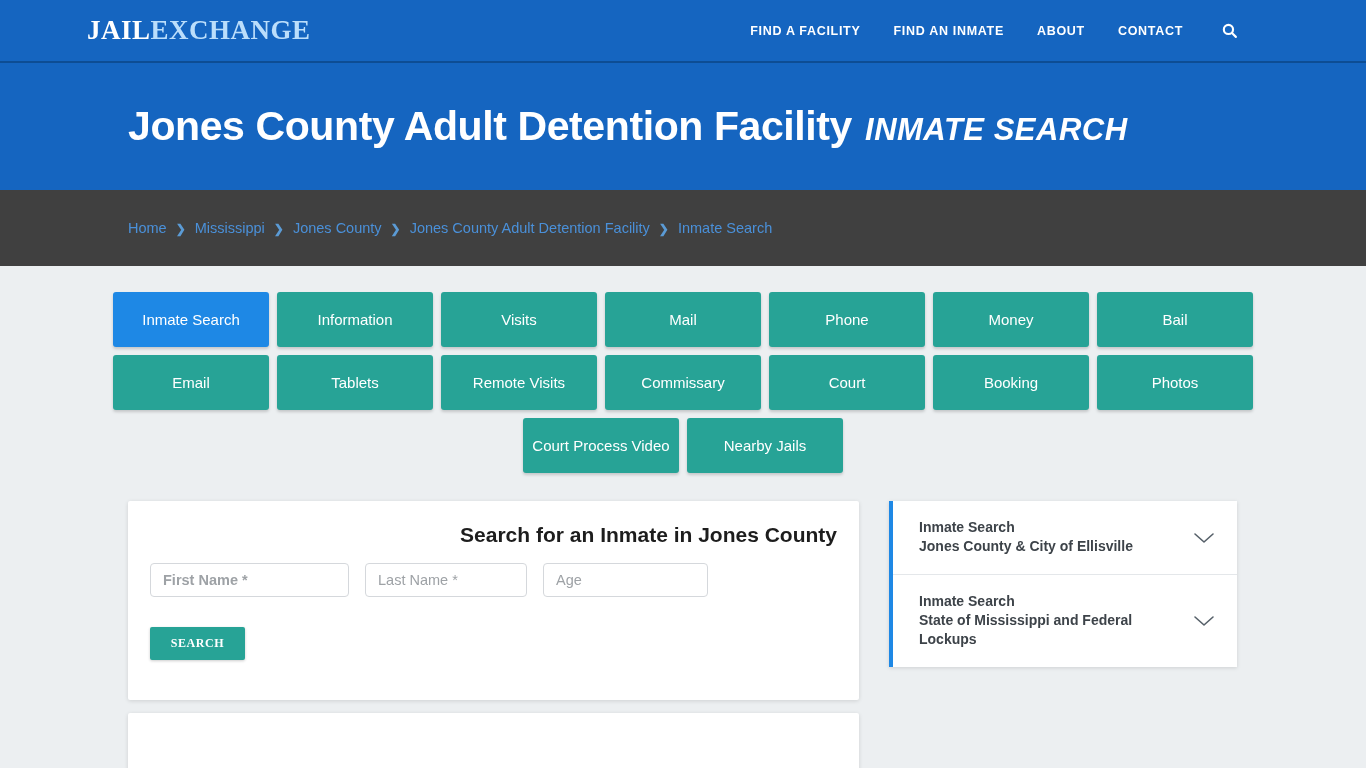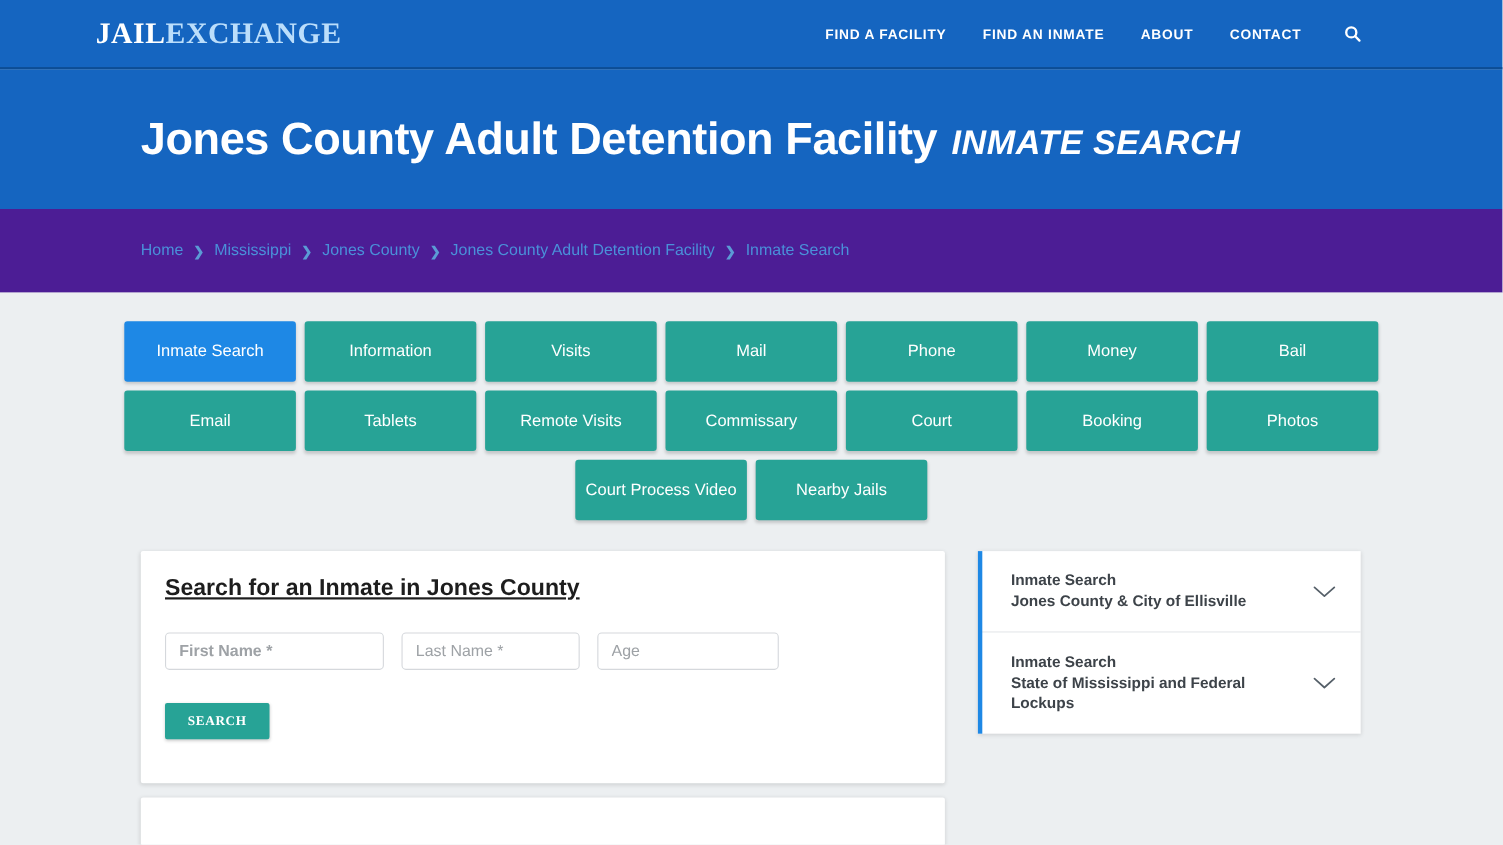--- a/index.html
+++ b/index.html
@@ -83,21 +83,21 @@
     color: #ffffff;
     font-size: 31px;
     font-weight: bold;
     font-style: italic;
     letter-spacing: 0.5px;
     margin-left: 13px;
   }
 
   
   .breadcrumb-bar {
-    background: #4c1d95;
+    background: #404040;
     height: 76px;
     display: flex;
     align-items: center;
   }
   .breadcrumb {
     margin-left: 128px;
     display: flex;
     align-items: center;
     font-size: 14.5px;
   }
@@ -164,26 +164,25 @@
   .col-right { width: 348px; flex: none; }
 
   
   .card {
     background: #ffffff;
     border-radius: 2px;
     box-shadow: 0 1px 4px rgba(0,0,0,0.13);
   }
   .search-card { padding: 22px 22px 40px 22px; }
   .search-heading {
-    text-align: left;
+    text-align: right;
     font-size: 21px;
     font-weight: bold;
     color: #1d1d1d;
-    margin-bottom: 28px;
-    text-decoration: underline;
+    margin-bottom: 16px;
   }
   .form-row {
     display: flex;
     gap: 16px;
   }
   .field {
     height: 34px;
     border: 1px solid #d5d8dc;
     border-radius: 4px;
     background: #ffffff;

